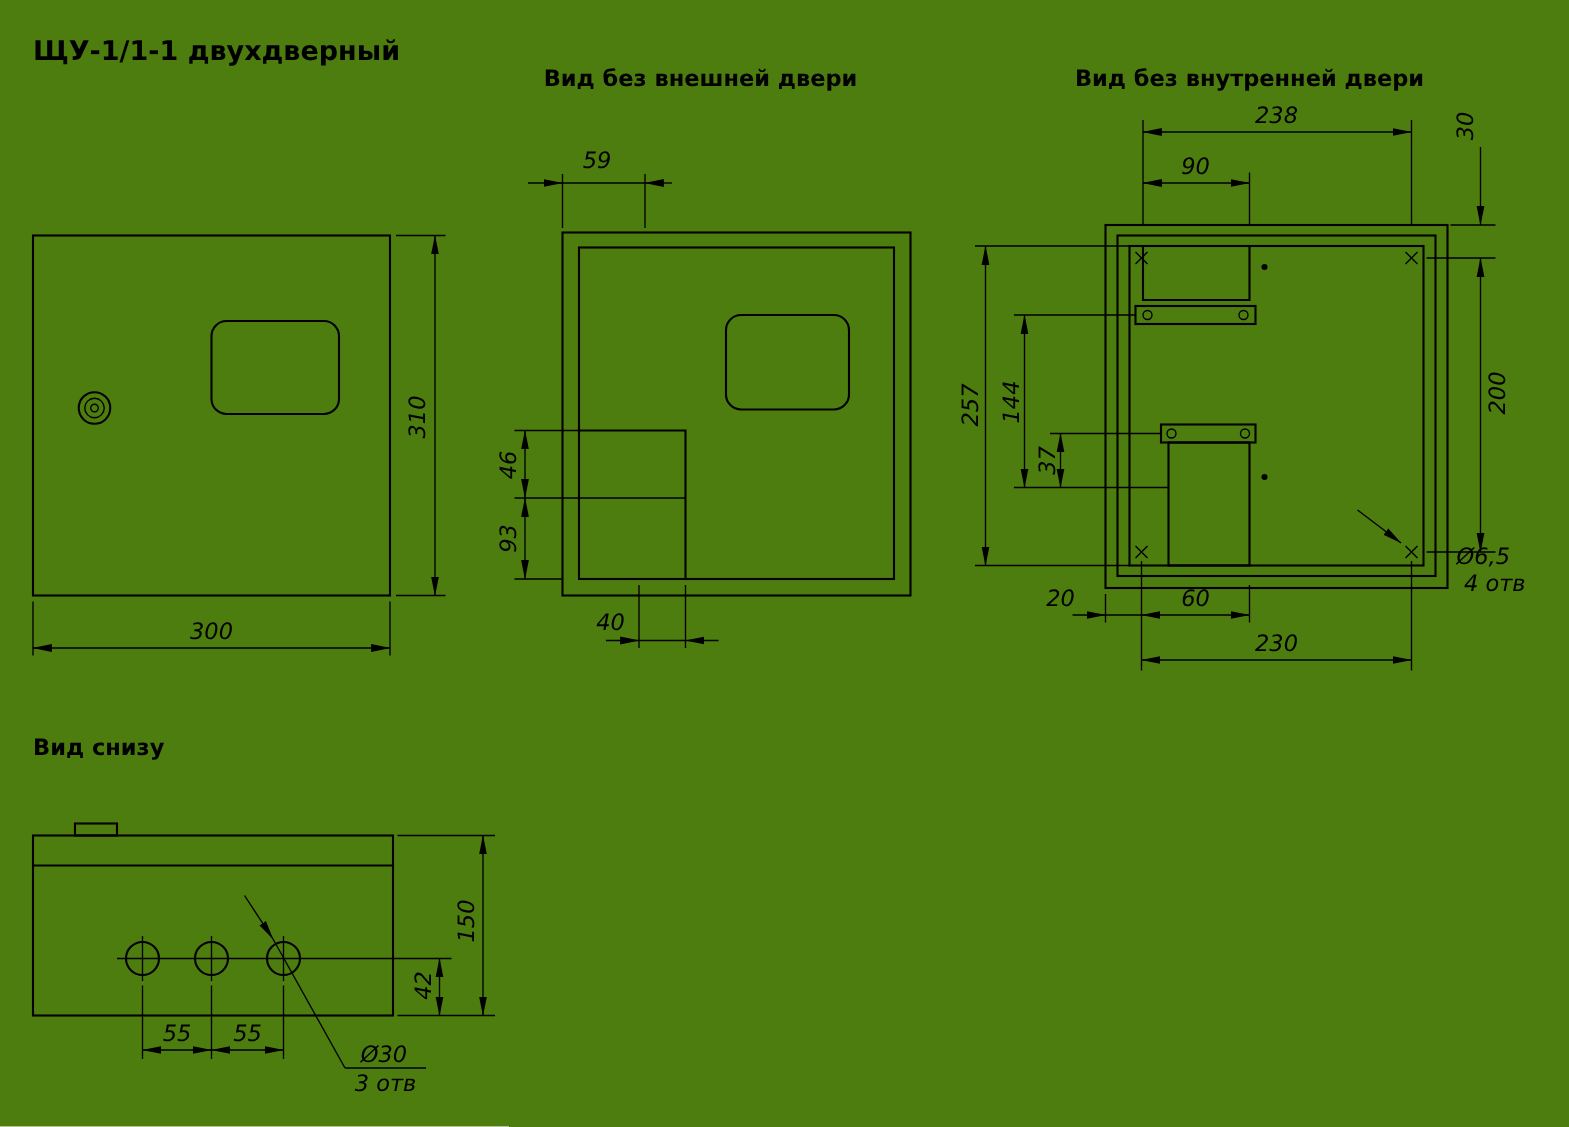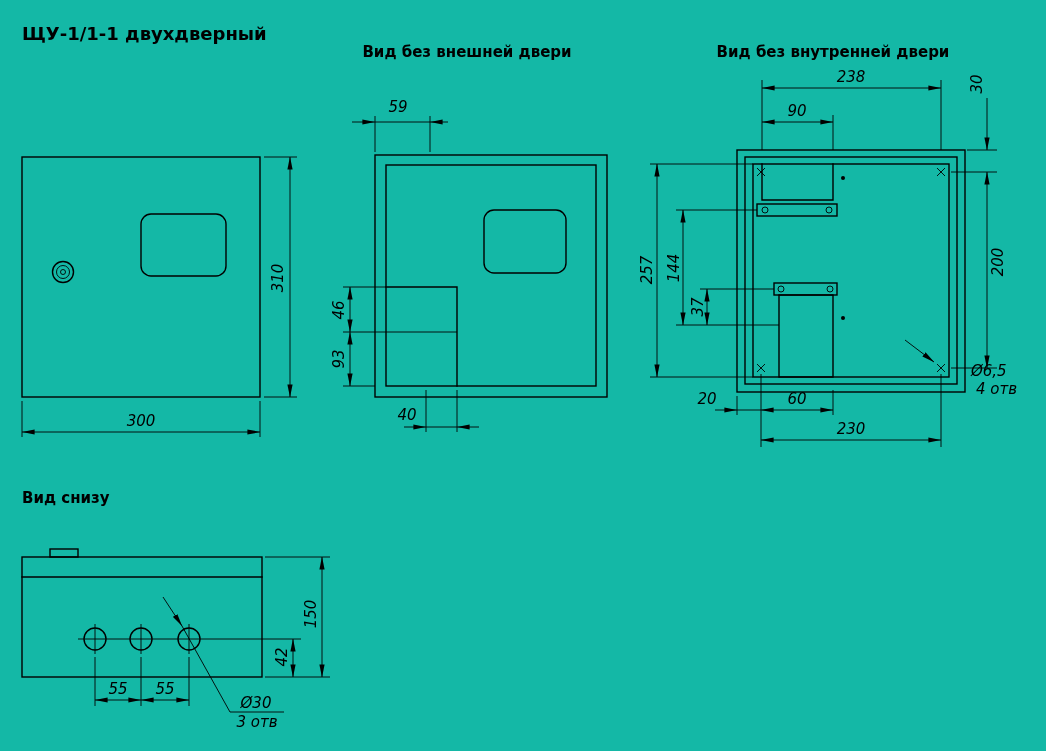--- a/index.html
+++ b/index.html
@@ -1,16 +1,16 @@
 <!DOCTYPE html>
 <html><head>
 <meta charset="utf-8">
 <style>
   html,body{margin:0;padding:0;background:#ffffff;}
-  .canvas{width:1046px;height:751px;background:#14b8a6;position:relative;font-family:"DejaVu Sans",sans-serif;}
+  .canvas{width:1046px;height:751px;background:#4d7c0f;position:relative;font-family:"DejaVu Sans",sans-serif;}
   svg{display:block;}
   .obj{fill:none;stroke:#000;stroke-width:1.4;stroke-linecap:square;}
   .thin{fill:none;stroke:#000;stroke-width:0.9;stroke-linecap:butt;}
   .dimtxt{font-family:"DejaVu Sans",sans-serif;font-style:italic;font-size:15px;fill:#000;}
   .vtitle{font-family:"DejaVu Sans",sans-serif;font-weight:bold;font-size:15px;fill:#000;}
   .mtitle{font-family:"DejaVu Sans",sans-serif;font-weight:bold;font-size:18px;fill:#000;}
   .dot{fill:#000;stroke:none;}
 </style>
 </head>
 <body>

